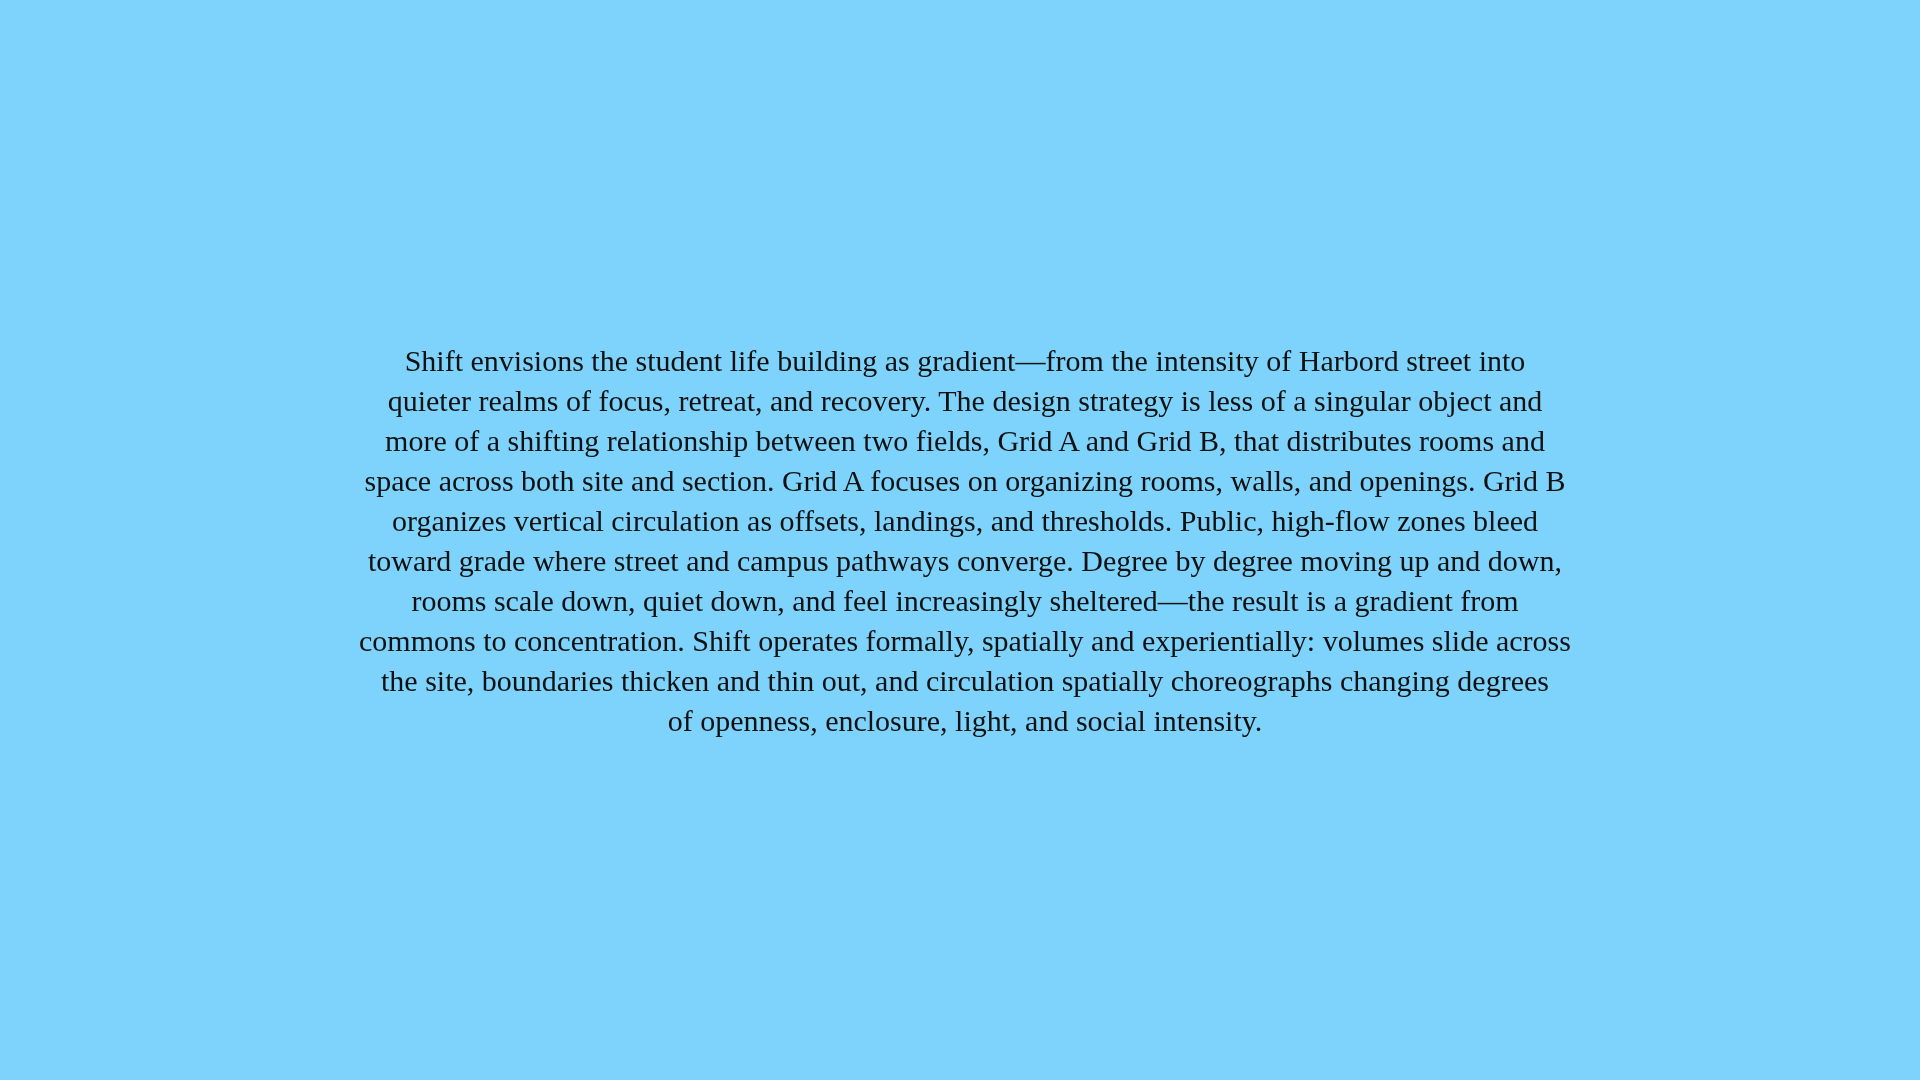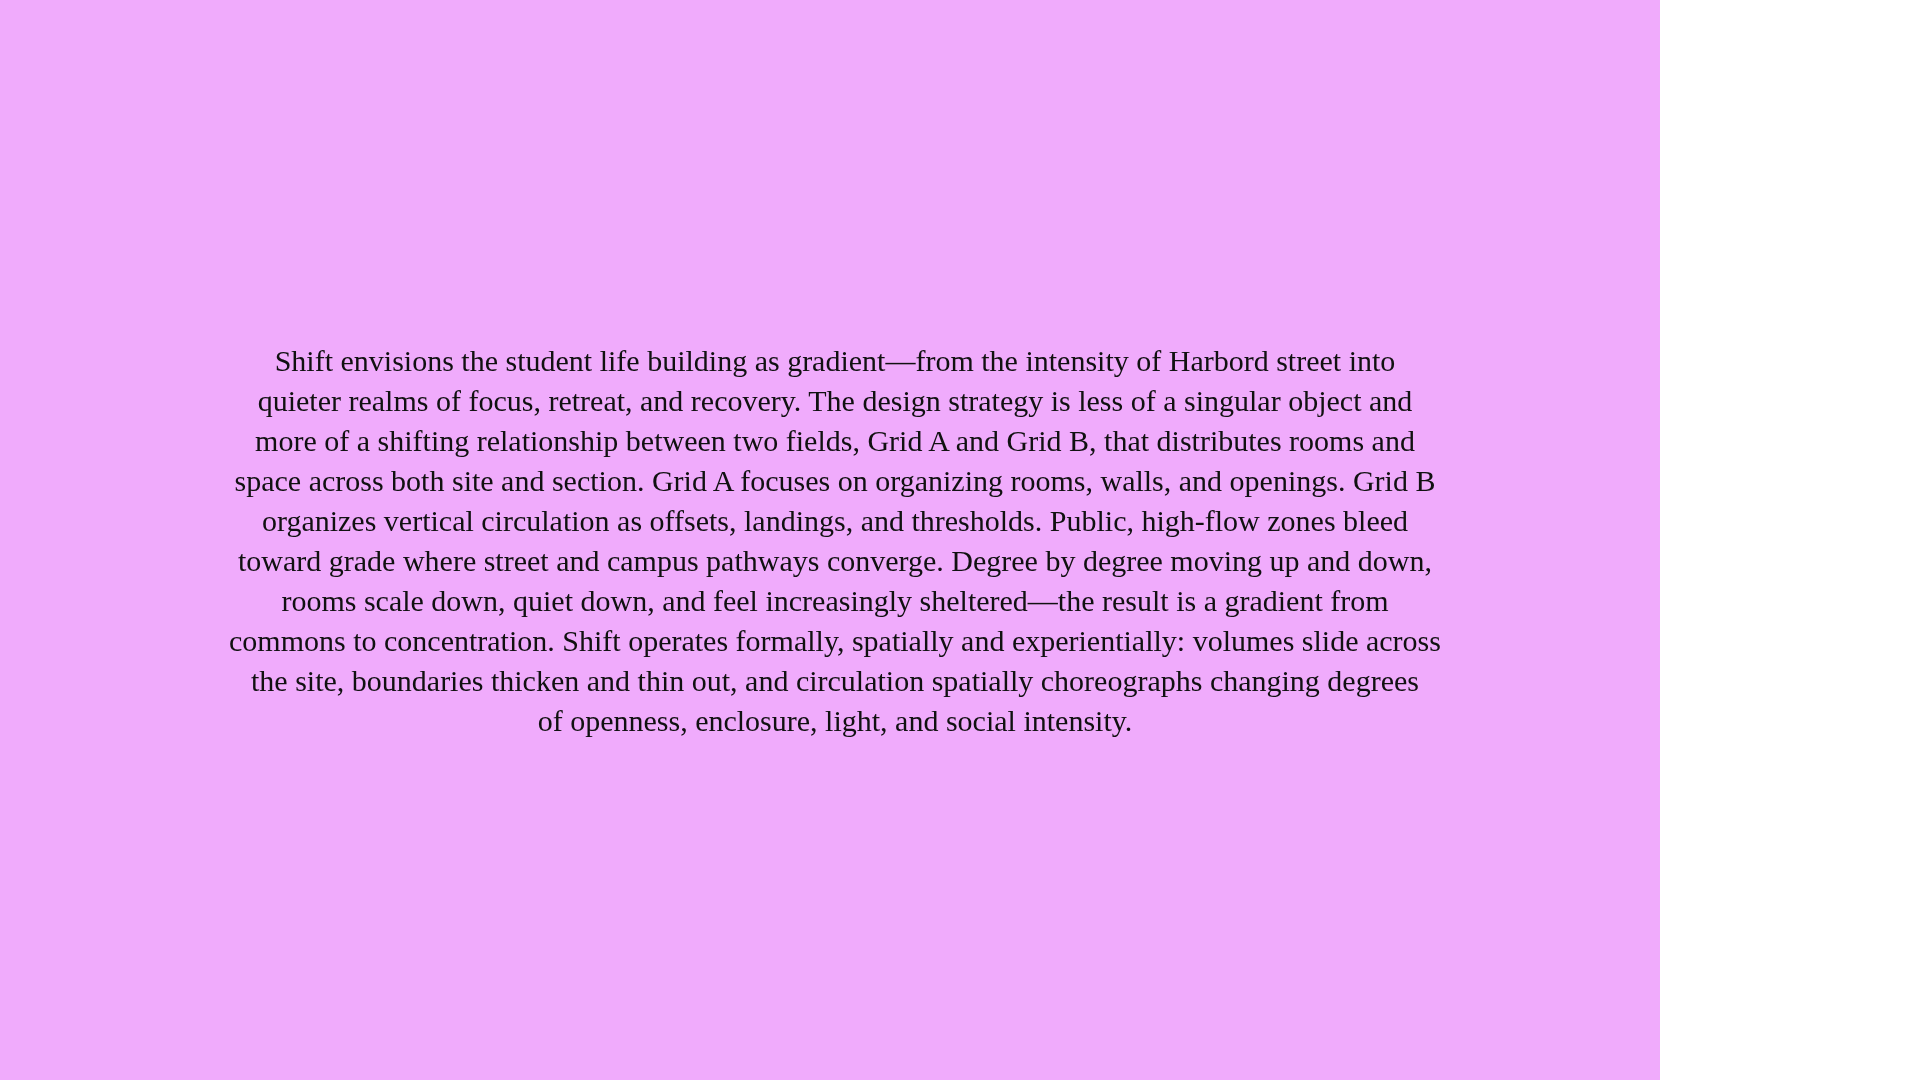--- a/index.html
+++ b/index.html
@@ -2,23 +2,23 @@
 <html><head>
 <meta charset="utf-8">
 <style>
   html, body {
     margin: 0;
     padding: 0;
     background: #ffffff;
   }
   .canvas {
     position: relative;
-    width: 1660px;
+    width: 1920px;
     height: 1080px;
-    background: #f0abfc;
+    background: #7dd3fc;
     overflow: hidden;
   }
   .statement {
     position: absolute;
     top: 341px;
     left: 0;
     width: 100%;
     transform: translateX(5px);
     text-align: center;
     font-family: "Liberation Serif", "DejaVu Serif", serif;

